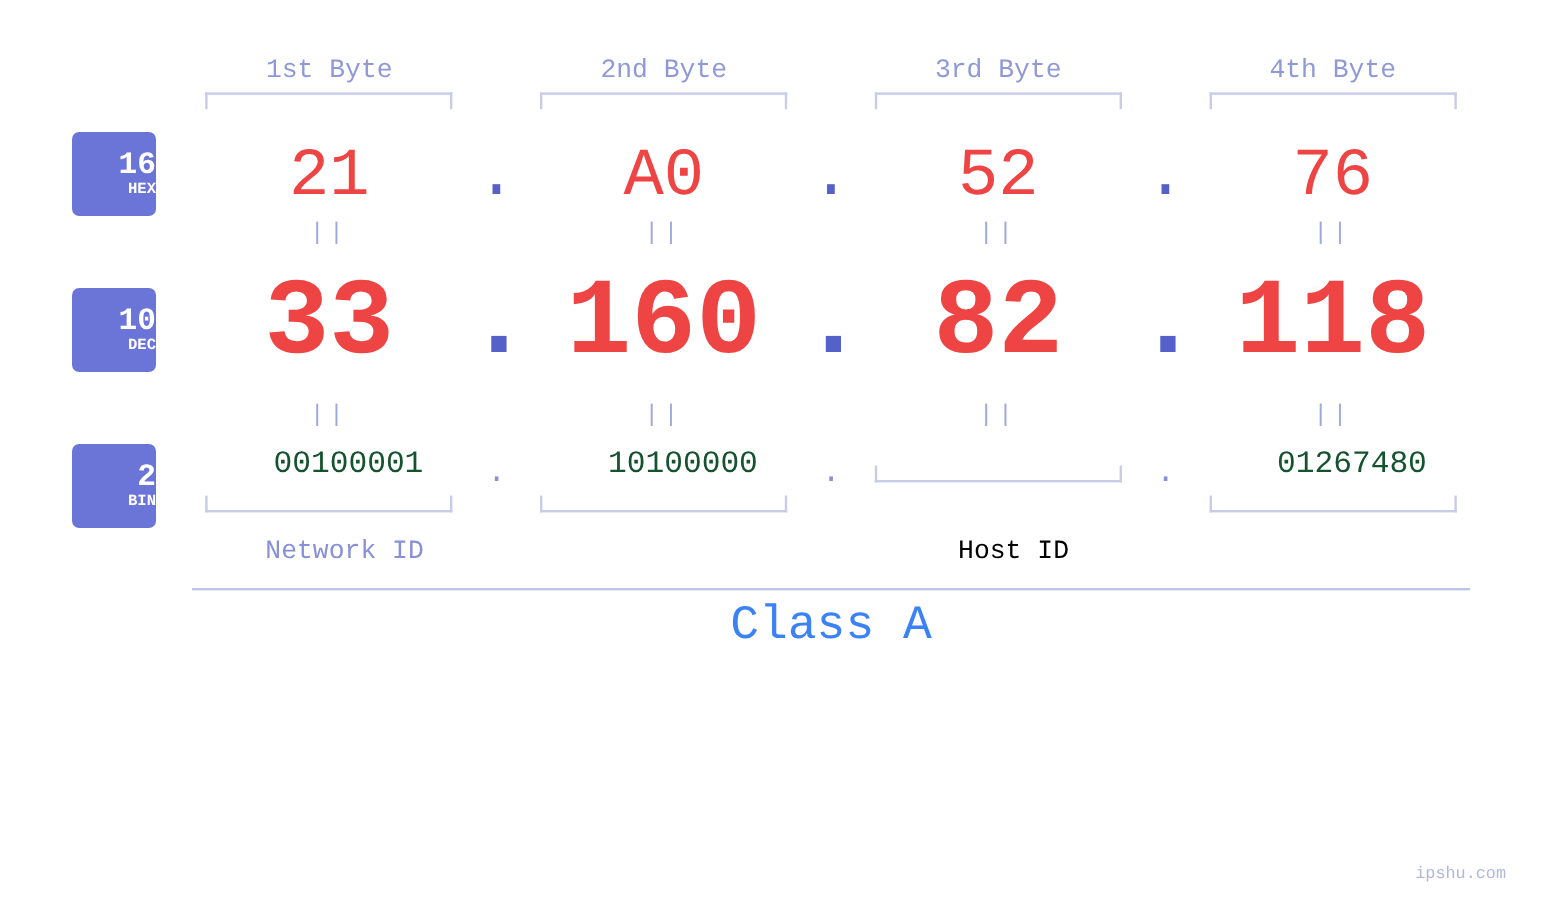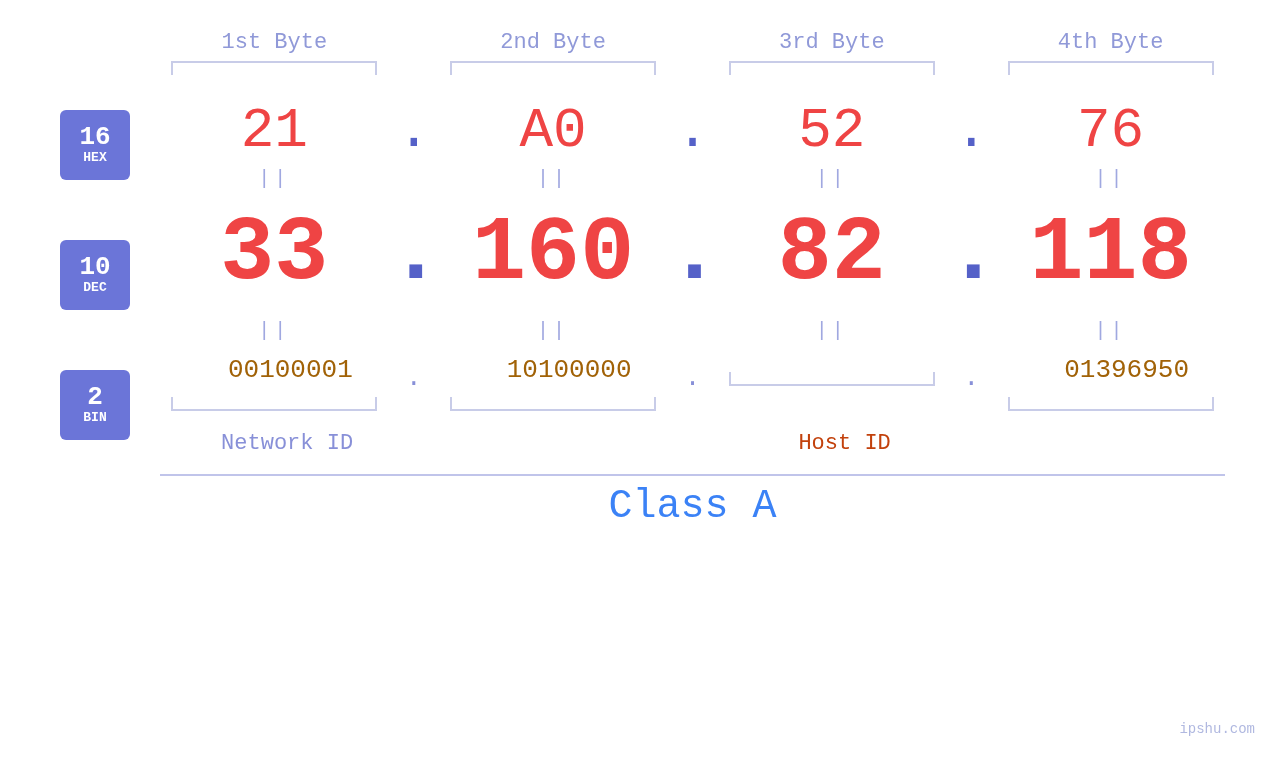--- a/index.html
+++ b/index.html
@@ -41,21 +41,21 @@
     }
 
     .badge {
       background: #6b75d8;
       color: white;
       border-radius: 6px;
       width: 70px;
       height: 70px;
       display: flex;
       flex-direction: column;
-      align-items: center;
+      align-items: flex-end;
       justify-content: center;
       font-weight: bold;
     }
 
     .badge .base-num {
       font-size: 26px;
       line-height: 1;
     }
 
     .badge .base-label {
@@ -83,21 +83,21 @@
 
     .byte-value.dec-val {
       font-size: 90px;
       padding: 10px 0;
       font-weight: bold;
     }
 
     .byte-value.bin-val {
       font-size: 26px;
       padding: 10px 0;
-      color: #a16207;
+      color: #14532d;
       margin-left: 32px;
     }
 
     .dot {
       width: 50px;
       flex-shrink: 0;
       text-align: center;
       color: #5561c8;
     }
 
@@ -146,21 +146,21 @@
     }
 
     .dot-spacer-label {
       width: 50px;
       flex-shrink: 0;
     }
 
     .host-id-label {
       flex: 1;
       text-align: center;
-      color: #c2410c;
+      color: #000000;
       font-size: 22px;
       font-family: 'Courier New', Courier, monospace;
     }
 
     
     .class-row-outer {
       width: 100%;
       margin-top: 18px;
       border-top: 2px solid #c0c4ea;
       padding-top: 8px;
@@ -182,20 +182,21 @@
       font-size: 14px;
       font-family: 'Courier New', Courier, monospace;
     }
 
     
     .byte-header-wrapper {
       display: flex;
       flex-direction: column;
       align-items: center;
       flex: 1;
+      margin-top: 16px;
     }
 
     .byte-header-text {
       color: #9099d8;
       font-size: 22px;
       font-family: 'Courier New', Courier, monospace;
       padding-bottom: 6px;
     }
 
     .byte-top-bracket {
@@ -331,21 +332,21 @@
         <div class="bin-byte-wrapper">
           <span class="byte-value bin-val">10100000</span>
           <div class="bin-bottom-bracket"></div>
         </div>
         <div class="dot bin-dot">.</div>
         <div class="bin-byte-wrapper">
           <div class="bin-bottom-bracket"></div>
         </div>
         <div class="dot bin-dot">.</div>
         <div class="bin-byte-wrapper">
-          <span class="byte-value bin-val">01396950</span>
+          <span class="byte-value bin-val">01267480</span>
           <div class="bin-bottom-bracket"></div>
         </div>
       </div>
 
       <div class="id-labels-row">
         <div class="network-id-label">Network ID</div>
         <div class="dot-spacer-label"></div>
         <div class="host-id-label">Host ID</div>
       </div>
 

